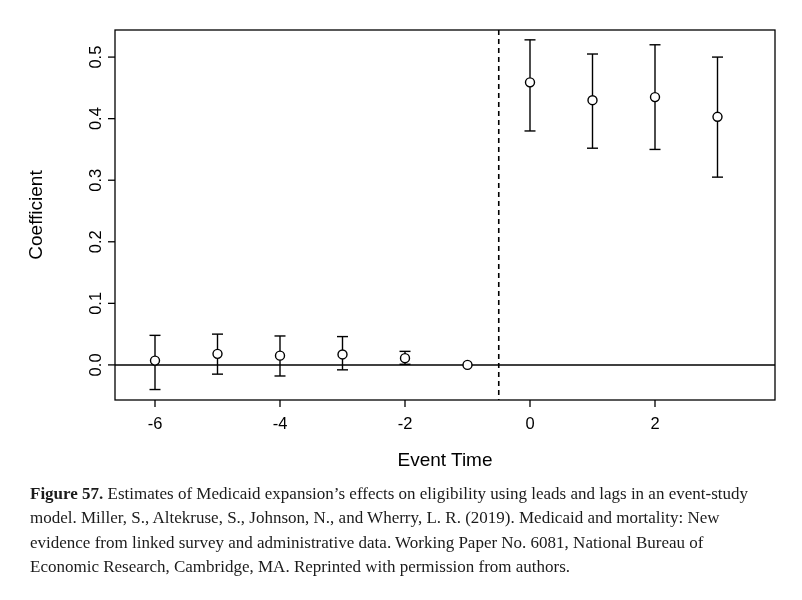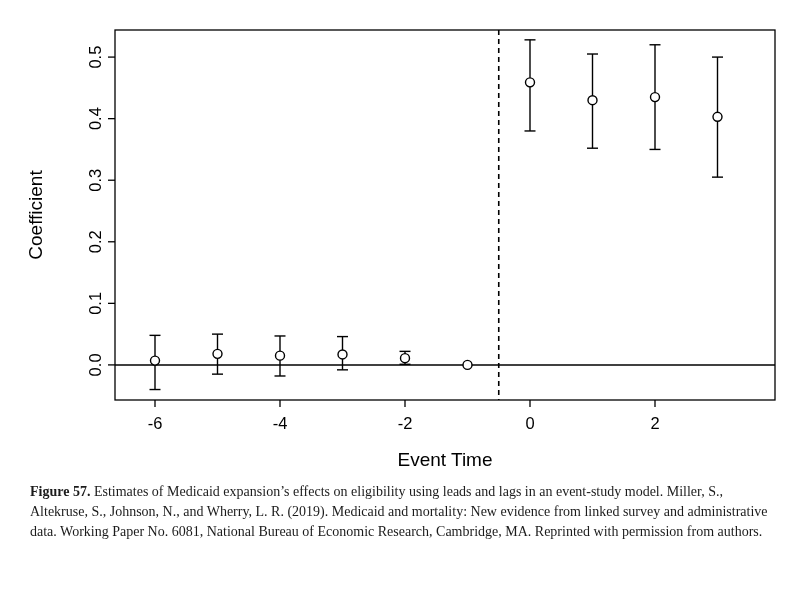--- a/index.html
+++ b/index.html
@@ -22,21 +22,21 @@
   #chart-svg {
     display: block;
   }
   .caption {
     position: absolute;
     left: 30px;
     width: 746px;
     top: 482px;
     margin: 0;
     font-family: "Liberation Serif", serif;
-    font-size: 14px;
+    font-size: 17px;
     line-height: 1.43;
     color: #1b1b1b;
     text-align: left;
   }
   .caption b {
     font-weight: bold;
   }
 </style>
 </head>
 <body>

